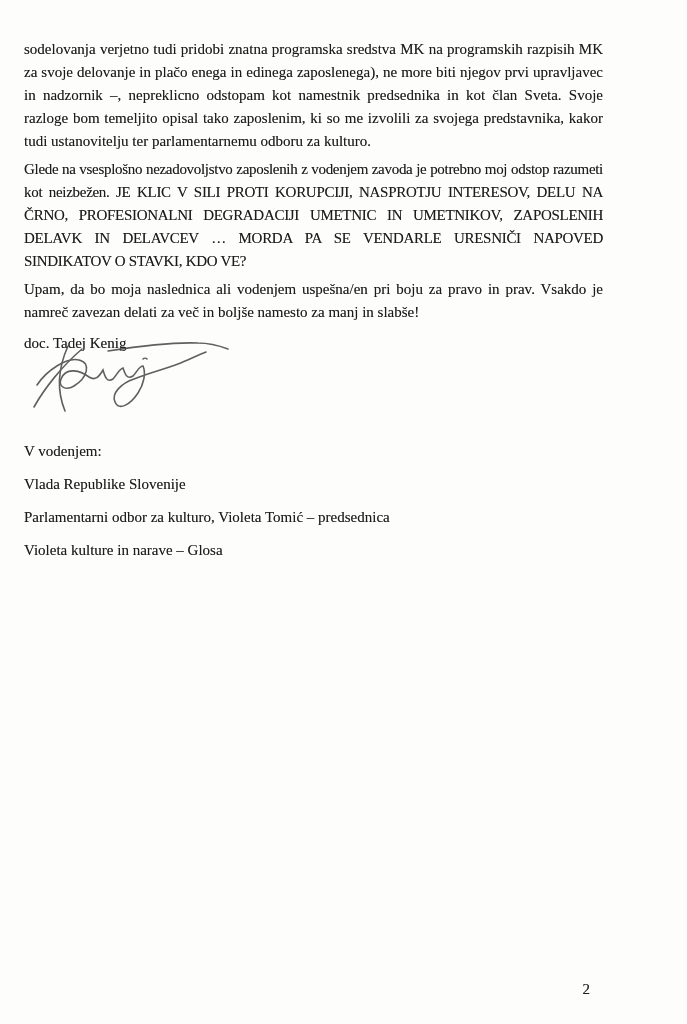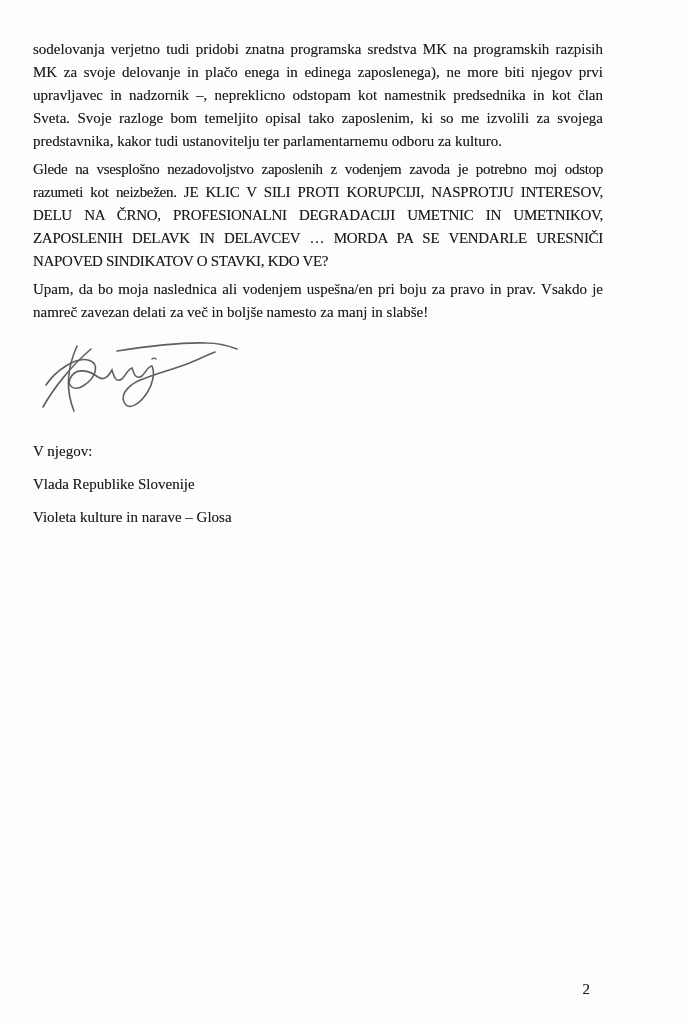--- a/index.html
+++ b/index.html
@@ -14,21 +14,21 @@
     font-family: "Liberation Serif", "DejaVu Serif", serif;
     color: #1c1c1c;
     overflow: hidden;
     position: relative;
   }
 
   .sheet {
     position: relative;
     width: 636px;
     height: 1024px;
-    padding: 38px 33px 0 33px;
+    padding: 38px 33px 0 24px;
     background: #fdfdfc;
   }
 
   .para {
     font-size: 15px;
     line-height: 23px;
     margin: 0 0 5px 0;
     text-shadow: 0 0 0.5px rgba(20,20,20,0.45);
   }
 
@@ -86,39 +86,41 @@
 
 <div class="sheet">
 
   <p class="para justify">sodelovanja verjetno tudi pridobi znatna programska sredstva MK na programskih razpisih MK za svoje delovanje in plačo enega in edinega zaposlenega), ne more biti njegov prvi upravljavec in nadzornik –, nepreklicno odstopam kot namestnik predsednika in kot član Sveta. Svoje razloge bom temeljito opisal tako zaposlenim, ki so me izvolili za svojega predstavnika, kakor tudi ustanovitelju ter parlamentarnemu odboru za kulturo.</p>
 
   <p class="para justify bold-para">Glede na vsesplošno nezadovoljstvo zaposlenih z vodenjem zavoda je potrebno moj odstop razumeti kot neizbežen. JE KLIC V SILI PROTI KORUPCIJI, NASPROTJU INTERESOV, DELU NA ČRNO, PROFESIONALNI DEGRADACIJI UMETNIC IN UMETNIKOV, ZAPOSLENIH DELAVK IN DELAVCEV …  MORDA PA SE VENDARLE URESNIČI NAPOVED SINDIKATOV O STAVKI, KDO VE?</p>
 
   <p class="para justify">Upam, da bo moja naslednica ali vodenjem uspešna/en pri boju za pravo in prav. Vsakdo je namreč zavezan delati za več in boljše namesto za manj in slabše!</p>
 
   <div class="sig-block">
+    <p class="sig-name">doc. Tadej Kenig</p>
     <svg class="sig-svg" viewBox="0 0 215 98" fill="none" xmlns="http://www.w3.org/2000/svg">
       <g stroke="#4a4a4a" stroke-width="1.6" stroke-linecap="round" fill="none" opacity="0.88">
 
         <path d="M86 18 C 118 13, 152 9, 176 10 C 188 10, 198 13, 206 16"></path>
 
         <path d="M12 74 C 22 56, 40 33, 60 16"></path>
         <path d="M46 13 C 37 33, 34 56, 43 78"></path>
 
         <path d="M15 52 C 25 37, 45 24, 57 27 C 70 30, 65 45, 52 53 C 44 58, 36 54, 39 46 C 44 33, 59 38, 67 44 C 73 48, 77 44, 81 37 C 83 44, 85 50, 91 46 C 95 42, 97 36, 101 35 C 103 41, 105 47, 111 43 C 115 39, 117 33, 121 33 C 124 40, 122 51, 116 60 C 108 72, 97 78, 93 69 C 89 60, 100 50, 112 46 C 127 40, 143 36, 156 31 C 166 27, 176 22, 184 19"></path>
 
         <path d="M121 26 C 122 25, 124 25, 125 26"></path>
       </g>
     </svg>
   </div>
 
-  <p class="para cc-heading">V njegov:</p>
+  <p class="para cc-heading">V vodenjem:</p>
 
 
   <p class="para cc-item">Vlada Republike Slovenije</p>
 
 
+  <p class="para cc-item">Parlamentarni odbor za kulturo, Violeta Tomić – predsednica</p>
 
   <p class="para cc-item">Violeta kulture in narave – Glosa</p>
 
   <div class="page-number">2</div>
 
 </div>
 
 </body></html>

